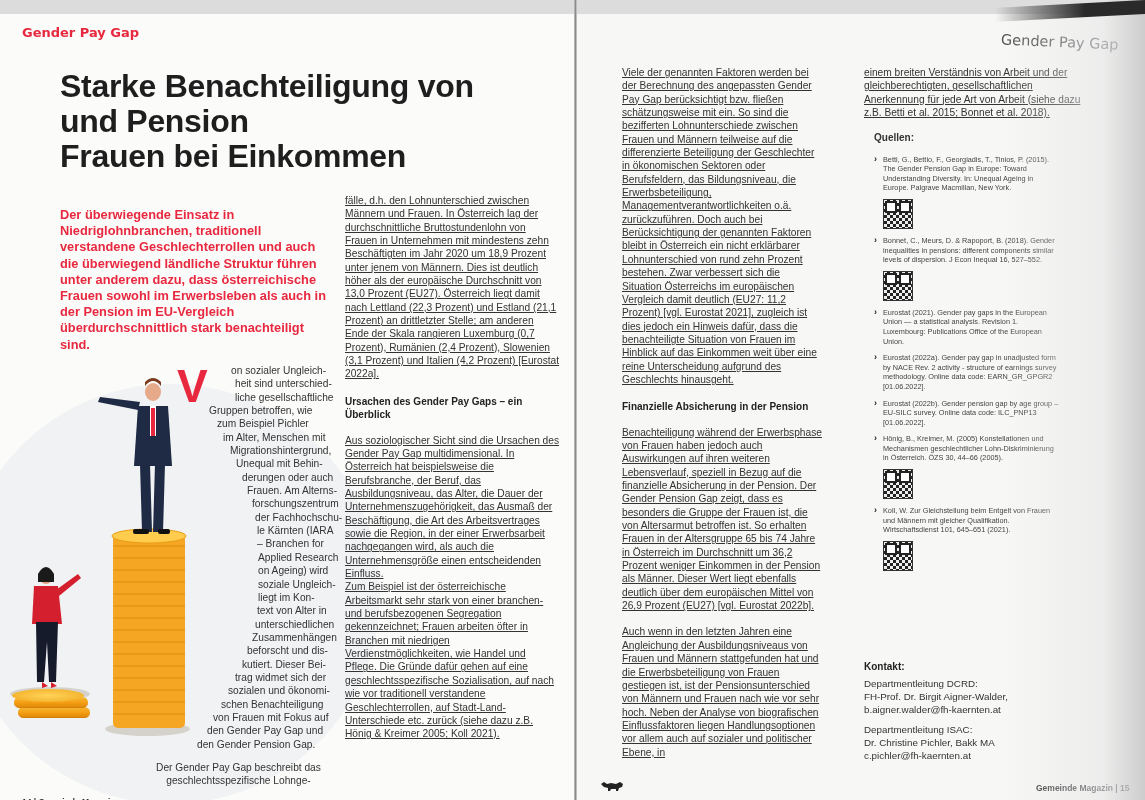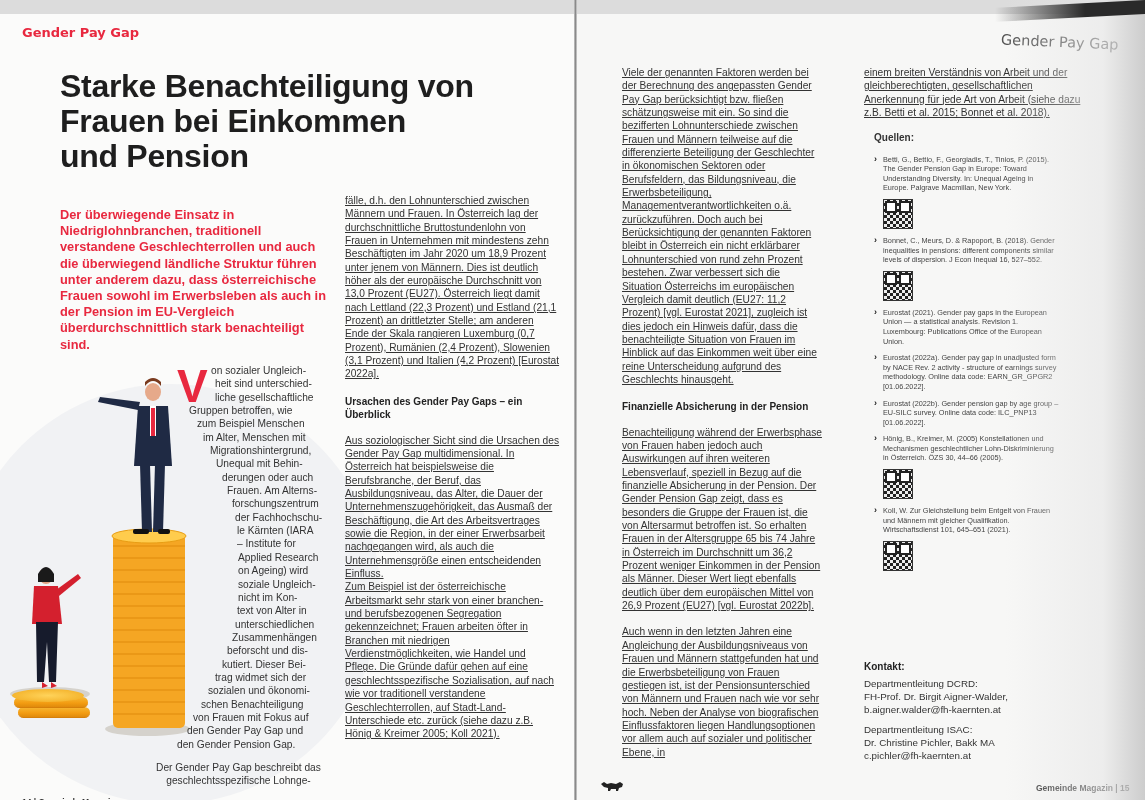--- a/index.html
+++ b/index.html
@@ -27,21 +27,21 @@
           font-weight: bold; font-size: 12.8px; line-height: 16.2px; }
 
   .body-text { font-family: "Liberation Sans", sans-serif; font-size: 10.2px; line-height: 13.35px; color: #333; }
   .col { position: absolute; }
   .col p { margin-bottom: 0; text-decoration: underline; }
   .col h3 { font-family: "Liberation Sans", sans-serif; font-size: 10px; font-weight: bold; line-height: 13.4px; color: #222; margin: 14px 0 12px; }
 
   
   .intro { position: absolute; left: 175px; top: 350px; width: 160px; }
   .intro .dropcap { position: absolute; left: 2px; top: 2px; font-family: "Liberation Sans", sans-serif; font-weight: bold; font-size: 46px; line-height: 40px; color: #e8283f; }
-  .intro-line { display: block; white-space: nowrap; }
+  .intro-line { display: block; white-space: nowrap; margin-left: 20px; }
 
   .col2 { left: 345px; top: 180px; width: 215px; }
   .col3 { left: 622px; top: 66px; width: 200px; }
   .col4 { left: 864px; top: 66px; width: 220px; }
 
   .sources { position: absolute; left: 874px; top: 133px; width: 185px; font-family: "Liberation Sans", sans-serif; font-size: 7.3px; line-height: 9.6px; color: #444; }
   .sources-title { font-weight: bold; font-size: 10px; margin-bottom: 12px; color: #333; }
   .src { position: relative; padding-left: 9px; margin-bottom: 7px; }
   .src .arrow { position: absolute; left: 0; top: 0; font-weight: bold; font-size: 9px; line-height: 9px; color: #222; }
   .qr { width: 30px; height: 30px; margin: 6px 0 4px 0; background:
@@ -68,22 +68,22 @@
 </style>
 </head>
 <body>
 
 <div class="page page-left">
   <div class="bg-blob"></div>
   <div class="section-tag tag-left">Gender Pay Gap</div>
 
   <h1 class="title">
     <span style="display:block">Starke Benachteiligung von</span>
+    <span style="display:block">und Pension</span>
     <span style="display:block">Frauen bei Einkommen</span>
-    <span style="display:block">und Pension</span>
   </h1>
 
   <p class="lead">Der überwiegende Einsatz in Niedriglohnbranchen, traditionell verstandene Geschlechterrollen und auch die überwiegend ländliche Struktur führen unter anderem dazu, dass österreichische Frauen sowohl im Erwerbsleben als auch in der Pension im EU-Vergleich überdurchschnittlich stark benachteiligt sind.</p>
 
   <div class="illus">
 
     <div class="shadow" style="left:10px;top:323px;width:80px;height:14px;"></div>
     <div class="shadow" style="left:105px;top:358px;width:85px;height:14px;"></div>
 
     <div class="coin" style="left:18px;top:343px;width:72px;"></div>
@@ -137,34 +137,34 @@
       </g>
     </svg>
   </div>
 
   <div class="intro body-text">
     <span class="dropcap">V</span>
     <span class="intro-line" style="padding-left:36px">on sozialer Ungleich-</span>
     <span class="intro-line" style="padding-left:40px">heit sind unterschied-</span>
     <span class="intro-line" style="padding-left:40px">liche gesellschaftliche</span>
     <span class="intro-line" style="padding-left:14px">Gruppen betroffen, wie</span>
-    <span class="intro-line" style="padding-left:22px">zum Beispiel Menschen</span>
+    <span class="intro-line" style="padding-left:22px">zum Beispiel Pichler</span>
     <span class="intro-line" style="padding-left:28px">im Alter, Menschen mit</span>
     <span class="intro-line" style="padding-left:35px">Migrationshintergrund,</span>
     <span class="intro-line" style="padding-left:41px">Unequal mit Behin-</span>
     <span class="intro-line" style="padding-left:47px">derungen oder auch</span>
     <span class="intro-line" style="padding-left:52px">Frauen. Am Alterns-</span>
     <span class="intro-line" style="padding-left:57px">forschungszentrum</span>
     <span class="intro-line" style="padding-left:60px">der Fachhochschu-</span>
     <span class="intro-line" style="padding-left:62px">le Kärnten (IARA</span>
-    <span class="intro-line" style="padding-left:62px">– Institute for</span>
+    <span class="intro-line" style="padding-left:62px">– Branchen for</span>
     <span class="intro-line" style="padding-left:63px">Applied Research</span>
     <span class="intro-line" style="padding-left:63px">on Ageing) wird</span>
     <span class="intro-line" style="padding-left:63px">soziale Ungleich-</span>
-    <span class="intro-line" style="padding-left:63px">nicht im Kon-</span>
+    <span class="intro-line" style="padding-left:63px">liegt im Kon-</span>
     <span class="intro-line" style="padding-left:62px">text von Alter in</span>
     <span class="intro-line" style="padding-left:60px">unterschiedlichen</span>
     <span class="intro-line" style="padding-left:57px">Zusammenhängen</span>
     <span class="intro-line" style="padding-left:52px">beforscht und dis-</span>
     <span class="intro-line" style="padding-left:47px">kutiert. Dieser Bei-</span>
     <span class="intro-line" style="padding-left:40px">trag widmet sich der</span>
     <span class="intro-line" style="padding-left:33px">sozialen und ökonomi-</span>
     <span class="intro-line" style="padding-left:26px">schen Benachteiligung</span>
     <span class="intro-line" style="padding-left:18px">von Frauen mit Fokus auf</span>
     <span class="intro-line" style="padding-left:12px">den Gender Pay Gap und</span>

